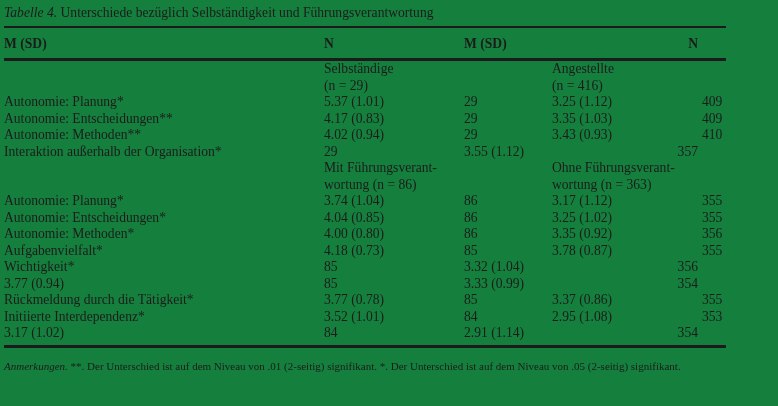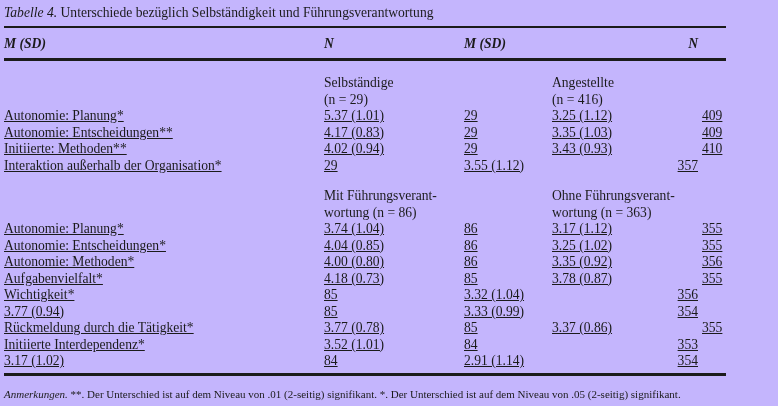--- a/index.html
+++ b/index.html
@@ -1,44 +1,44 @@
 <!DOCTYPE html>
 <html><head>
 <meta charset="utf-8">
 <style>
   * { margin: 0; padding: 0; box-sizing: border-box; }
   html, body { background: #ffffff; }
   .page {
     position: relative;
     width: 778px;
     height: 406px;
-    background: #c4b5fd;
+    background: #15803d;
     color: #1b1b1b;
     font-family: "Liberation Serif", "DejaVu Serif", serif;
     font-size: 13.6px;
     padding: 4px 0 0 4px;
     overflow: hidden;
   }
   .title { font-size: 13.6px; line-height: 17px; margin-bottom: 5px; white-space: nowrap; }
   .title .t-prefix { font-style: italic; }
   .tbl { width: 722px; }
   .rule { width: 722px; background: #1b1b1b; border: 0; }
   .rule.thin  { height: 2px; }
   .rule.thick { height: 3px; }
   .row {
     display: grid;
     grid-template-columns: 320px 140px 88px 150px 1fr;
     align-items: start;
   }
   .row .c5 { text-align: right; padding-right: 4px; }
   .hdr-row { padding: 8px 0 6px 0; }
   .hdr-row .cell { font-weight: bold; }
-  .hdr-row .mi { font-style: italic; }
-  .body-row { line-height: 16.5px; text-decoration: underline; }
-  .group-row { line-height: 16.5px; margin-top: 14px; }
+  .hdr-row .mi { }
+  .body-row { line-height: 16.5px; }
+  .group-row { line-height: 16.5px; }
   .group-line { display: block; }
   .tbody-pad { padding-bottom: 3px; }
   .footnote {
     margin-top: 11px;
     font-size: 11px;
     line-height: 14px;
     white-space: nowrap;
   }
   .footnote .f-prefix { font-style: italic; }
 </style>
@@ -86,21 +86,21 @@
           <span class="cell c5">409</span>
         </div>
         <div class="row body-row">
           <span class="cell c1">Autonomie: Entscheidungen**</span>
           <span class="cell c2">4.17 (0.83)</span>
           <span class="cell c3">29</span>
           <span class="cell c4">3.35 (1.03)</span>
           <span class="cell c5">409</span>
         </div>
         <div class="row body-row">
-          <span class="cell c1">Initiierte: Methoden**</span>
+          <span class="cell c1">Autonomie: Methoden**</span>
           <span class="cell c2">4.02 (0.94)</span>
           <span class="cell c3">29</span>
           <span class="cell c4">3.43 (0.93)</span>
           <span class="cell c5">410</span>
         </div>
         <div class="row body-row">
           <span class="cell c1">Interaktion außerhalb der Organisation*</span>
           <span class="cell c3">29</span>
           <span class="cell c4">3.55 (1.12)</span>
           <span class="cell c5">357</span>
@@ -162,20 +162,21 @@
           <span class="cell c1">Rückmeldung durch die Tätigkeit*</span>
           <span class="cell c2">3.77 (0.78)</span>
           <span class="cell c3">85</span>
           <span class="cell c4">3.37 (0.86)</span>
           <span class="cell c5">355</span>
         </div>
         <div class="row body-row">
           <span class="cell c1">Initiierte Interdependenz*</span>
           <span class="cell c2">3.52 (1.01)</span>
           <span class="cell c3">84</span>
+          <span class="cell c4">2.95 (1.08)</span>
           <span class="cell c5">353</span>
         </div>
         <div class="row body-row">
           <span class="cell c2">3.17 (1.02)</span>
           <span class="cell c3">84</span>
           <span class="cell c4">2.91 (1.14)</span>
           <span class="cell c5">354</span>
         </div>
       </div>
 

